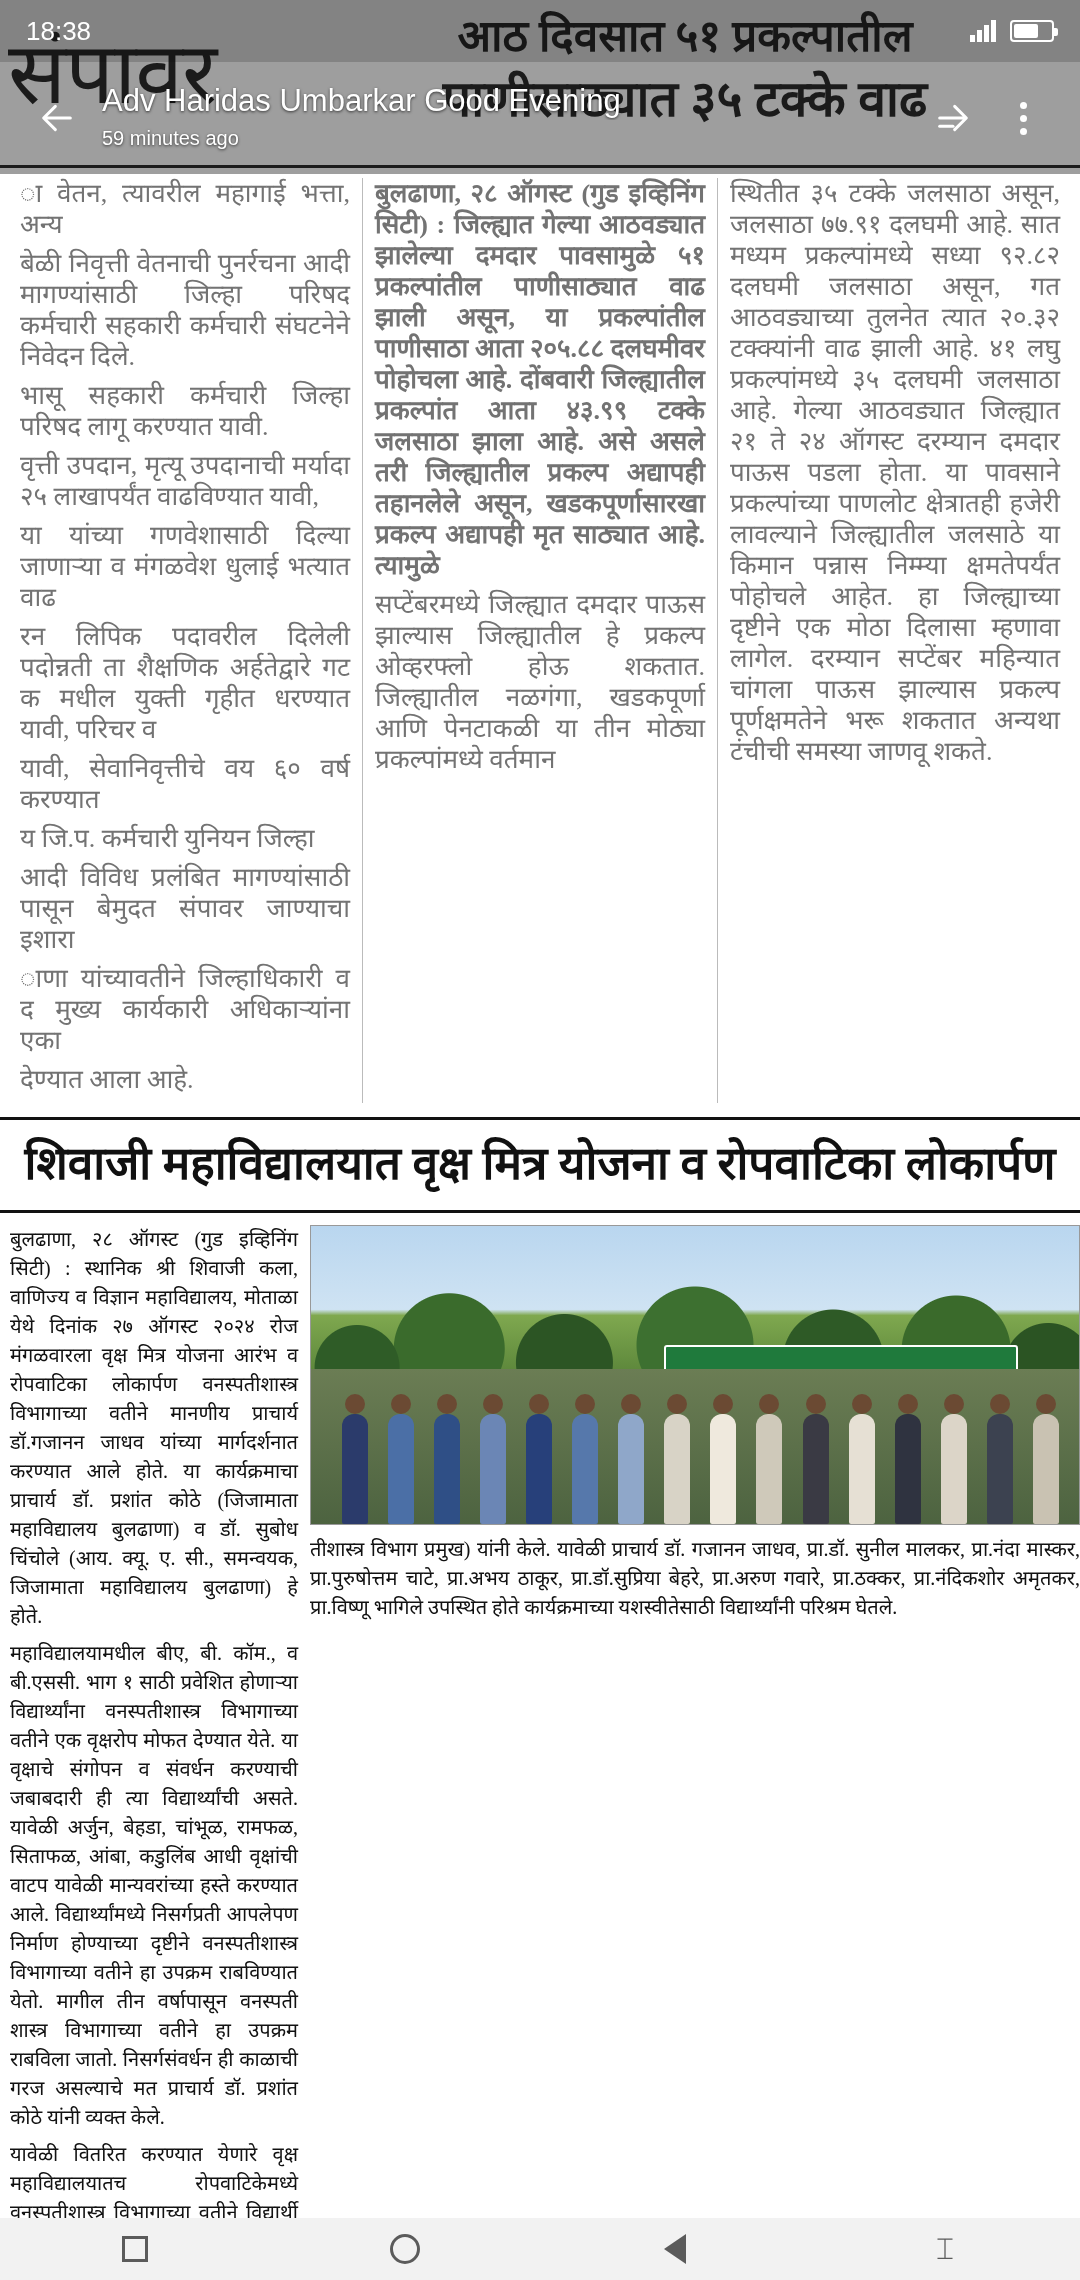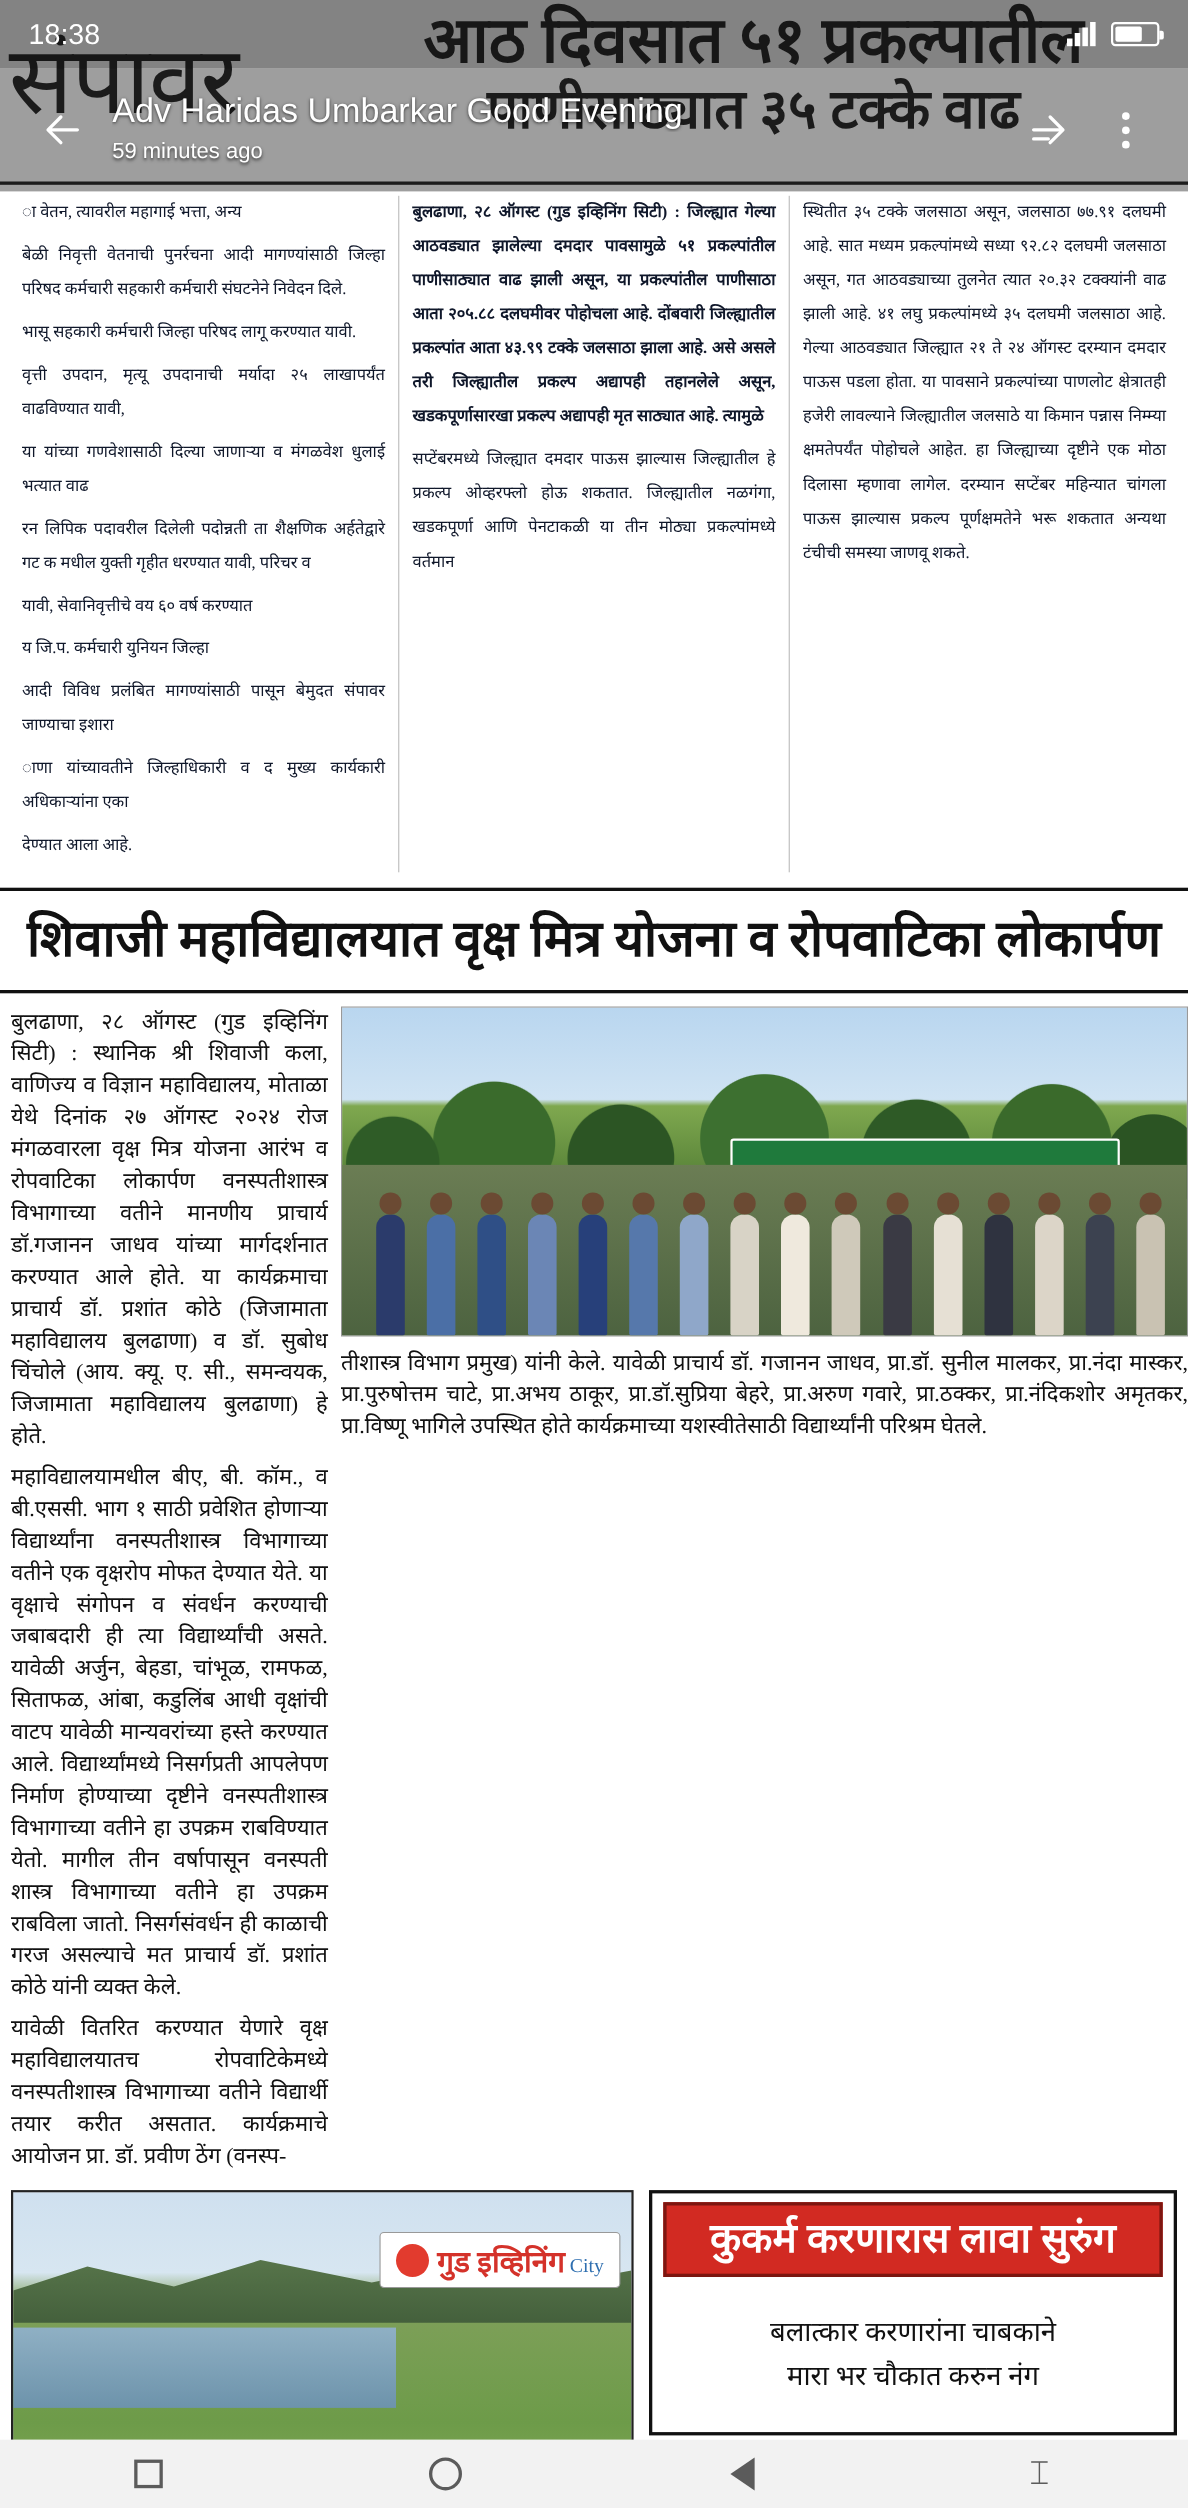--- a/index.html
+++ b/index.html
@@ -125,37 +125,37 @@
   }
   .masthead-head {
     position: absolute;
     left: 305px; top: 6px;
     width: 760px;
     text-align: center;
     font-family: "Liberation Serif", serif;
     font-weight: bold;
     color: #111;
   }
-  .masthead-head .l1 { font-size: 58px; line-height: 62px; }
+  .masthead-head .l1 { font-size: 44px; line-height: 62px; }
   .masthead-head .l2 { font-size: 50px; line-height: 62px; }
 
   
   .cols3 {
     display: flex;
     gap: 0;
     border-bottom: 3px solid #111;
     padding: 10px 8px 14px 8px;
   }
   .col {
     flex: 1 1 0;
     padding: 0 12px;
     font-family: "Liberation Serif", serif;
-    font-size: 15px;
+    font-size: 26px;
     line-height: 31px;
-    color: #0f172a;
+    color: #737373;
     text-align: justify;
   }
   .col + .col { border-left: 1px solid #bbb; }
   .col p { margin-bottom: 8px; }
   .col .lead { font-weight: bold; }
 
   
   .sec-head {
     font-family: "Liberation Serif", serif;
     font-weight: bold;

